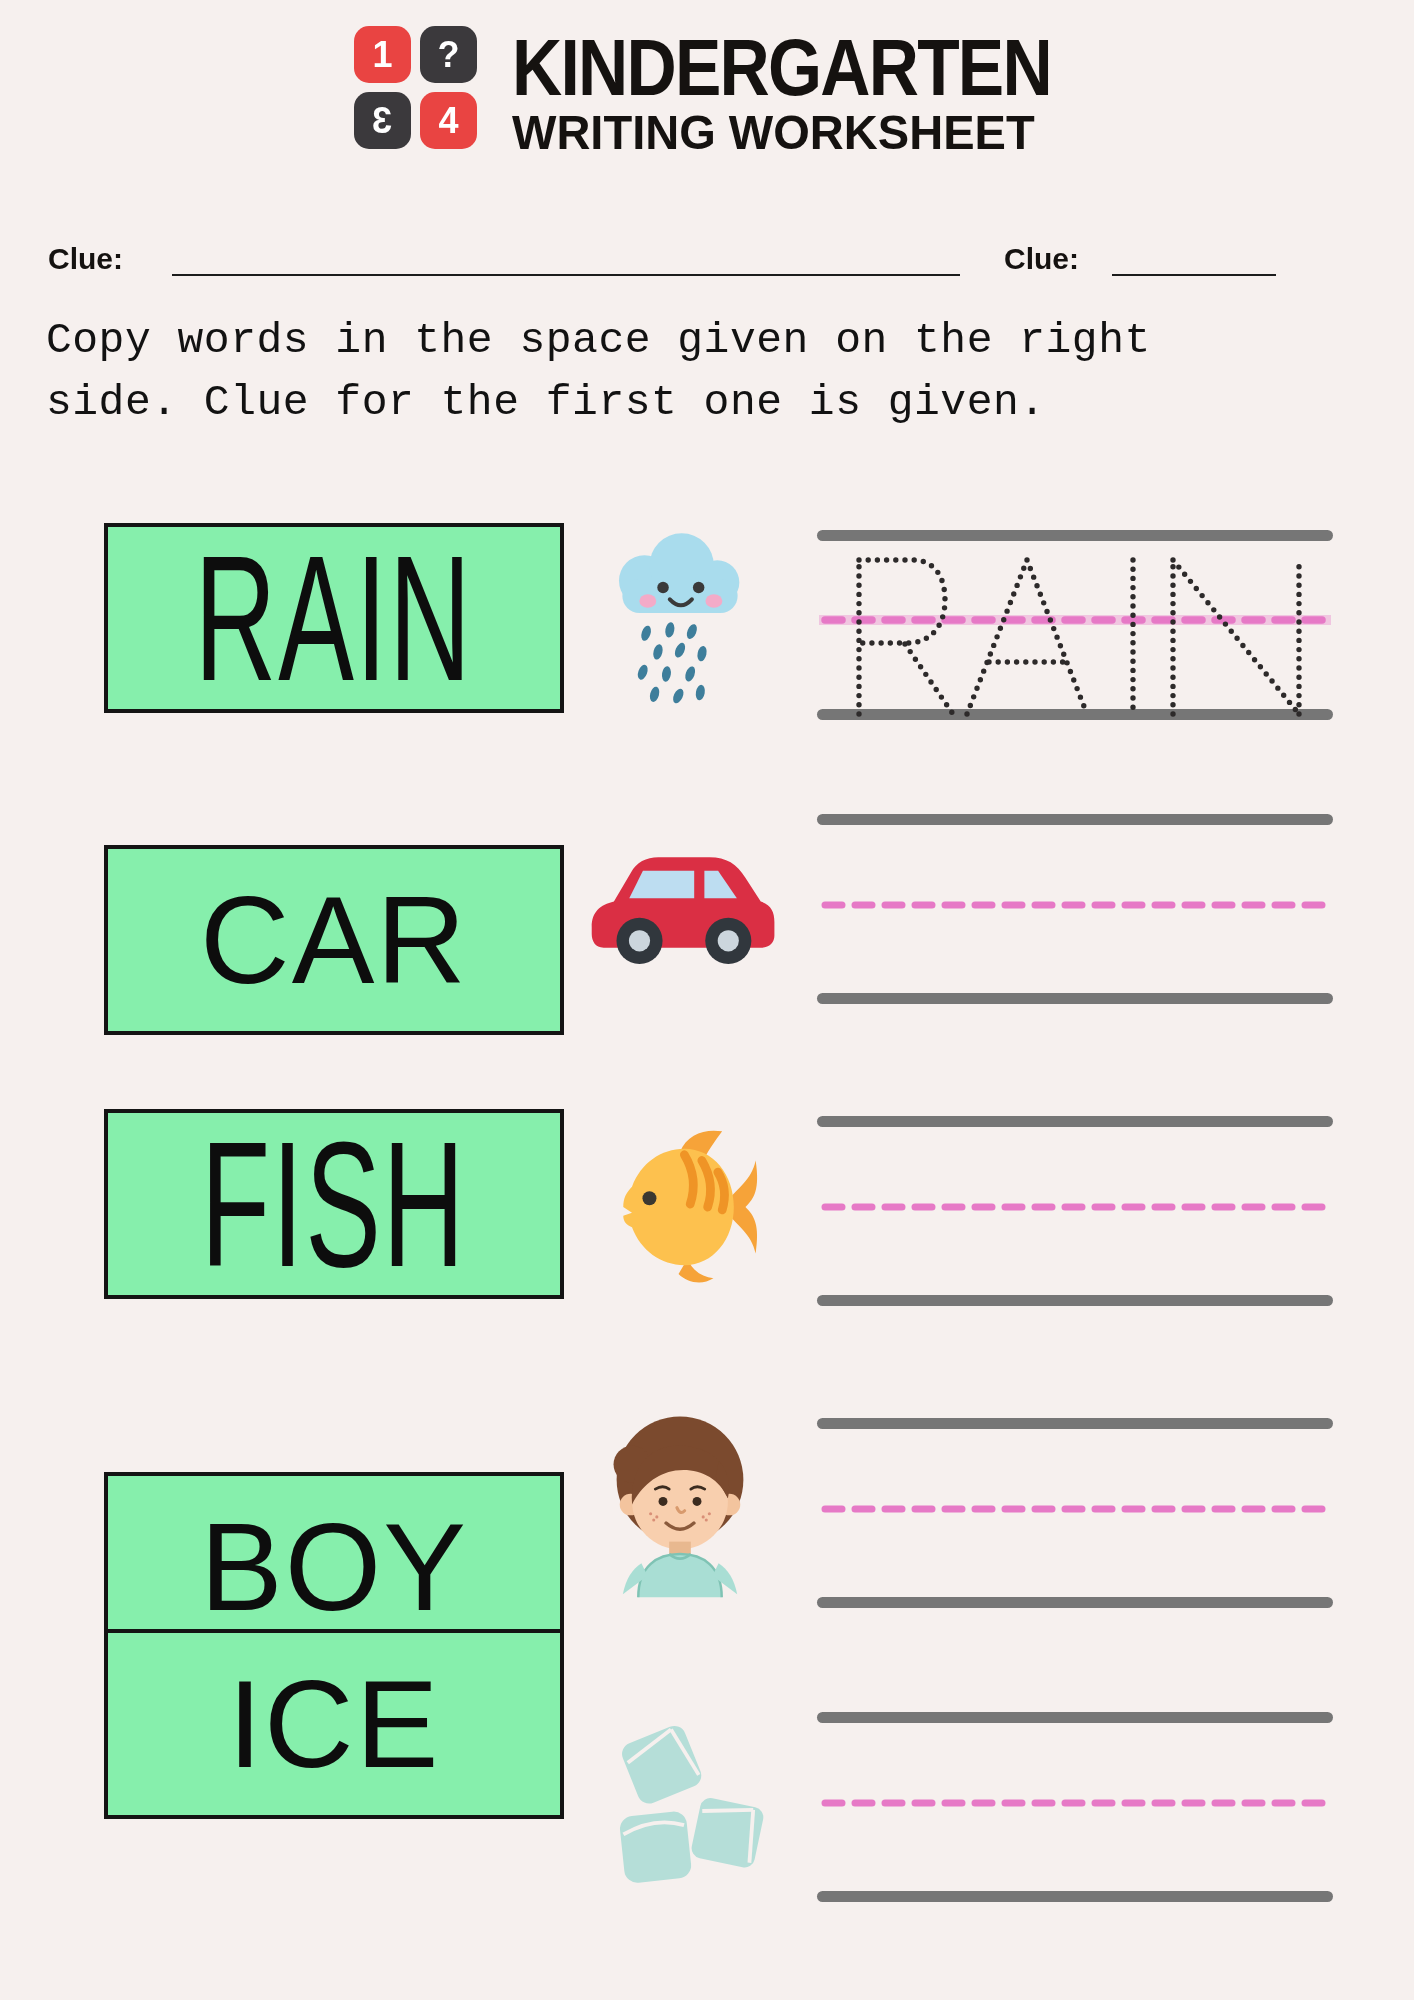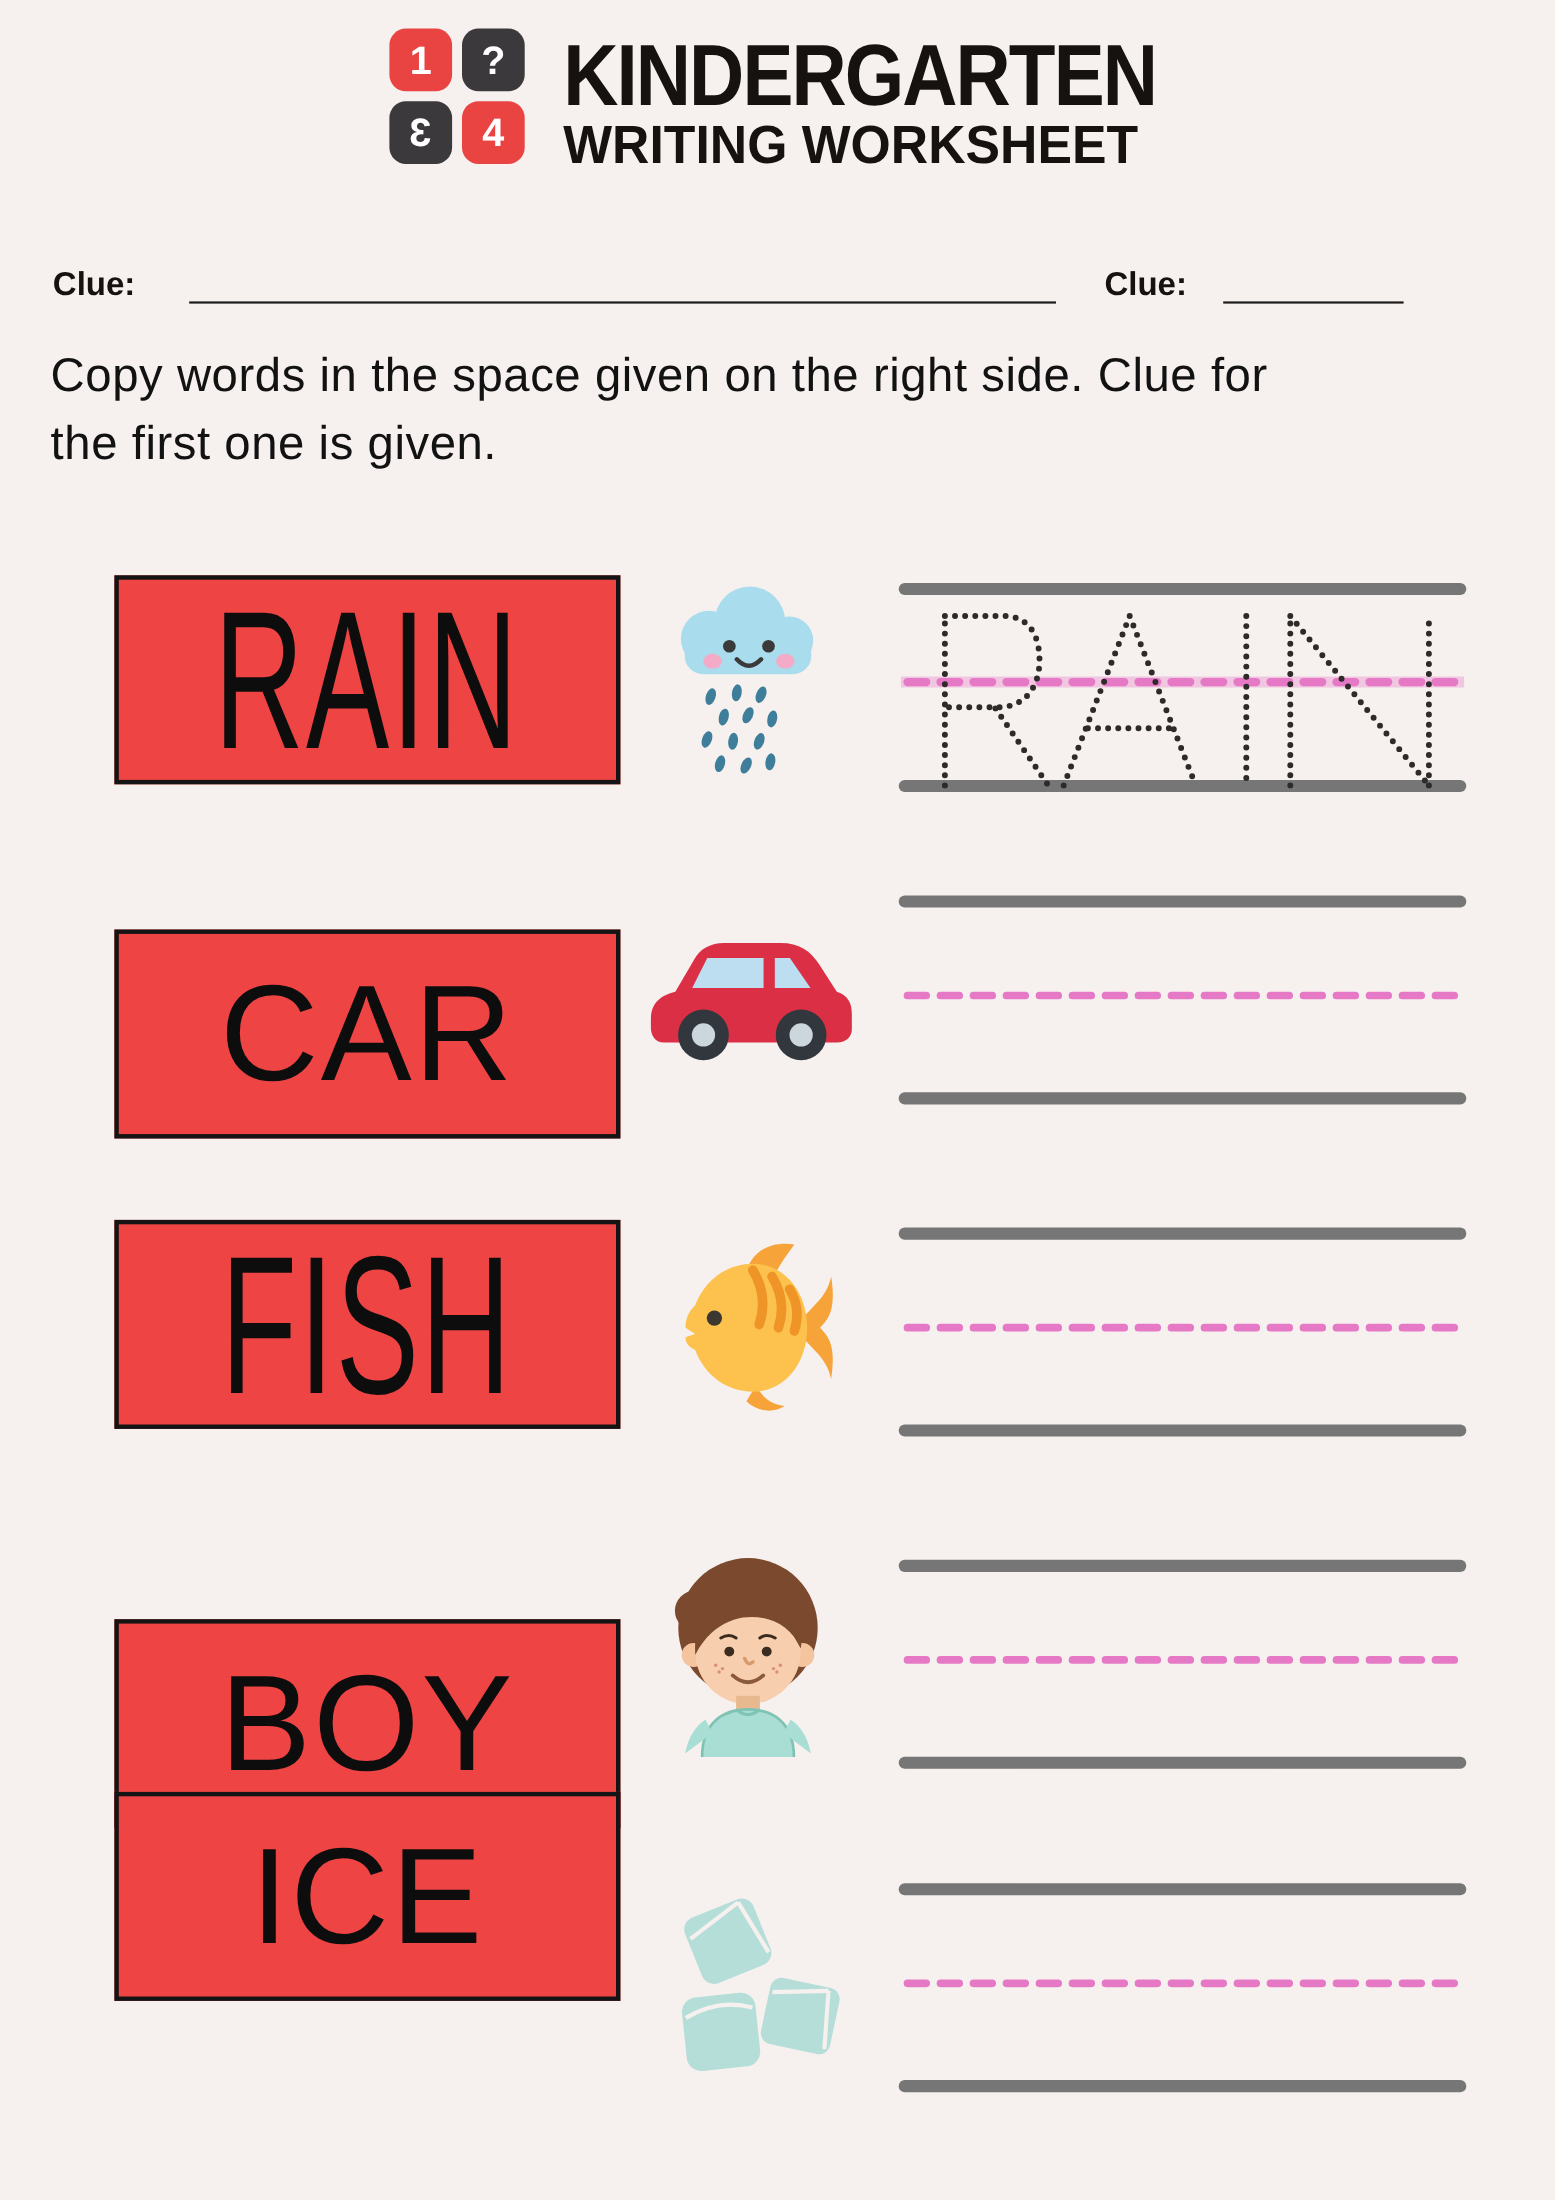--- a/index.html
+++ b/index.html
@@ -20,24 +20,24 @@
   .mirr{display:inline-block;transform:scaleX(-1);}
   .title{position:absolute;left:512px;top:22px;font-size:79px;font-weight:700;color:#151210;
          letter-spacing:-2px;transform:scaleX(.88);transform-origin:left center;white-space:nowrap;}
   .subtitle{position:absolute;left:512px;top:104px;font-size:49px;font-weight:600;color:#151210;
          letter-spacing:0px;transform:scaleX(.96);transform-origin:left center;white-space:nowrap;}
   
   .field-label{position:absolute;font-size:30px;font-weight:700;color:#151210;}
   .field-line{position:absolute;border-bottom:2px solid #1c1c1c;height:0;}
   
   .instructions{position:absolute;left:46px;top:310px;width:1120px;
-        font-size:43px;line-height:1.45;color:#121212;letter-spacing:.5px;}
+        font-size:43px;line-height:1.45;color:#121212;letter-spacing:.5px;font-family:Liberation Mono, monospace;}
   
   .word-box{position:absolute;left:104px;width:460px;height:190px;
-        background:#ef4444;border:4px solid #141414;box-sizing:border-box;
+        background:#86efac;border:4px solid #141414;box-sizing:border-box;
         display:flex;align-items:center;justify-content:center;}
   .word{font-size:124px;color:#0d0d0d;letter-spacing:2px;white-space:nowrap;}
   .word.cond{font-size:126px;transform:scale(.9,1.42);}
   .icon-wrap{position:absolute;left:573px;width:214px;height:210px;
         display:flex;align-items:center;justify-content:center;}
   .lines{position:absolute;left:817px;width:516px;height:190px;}
   .bar{position:absolute;left:0;width:516px;height:11px;border-radius:6px;background:#767676;}
   .bar.top{top:0;}
   .bar.bottom{top:179px;}
   .dash-svg{position:absolute;left:0;top:84px;width:516px;height:14px;}

